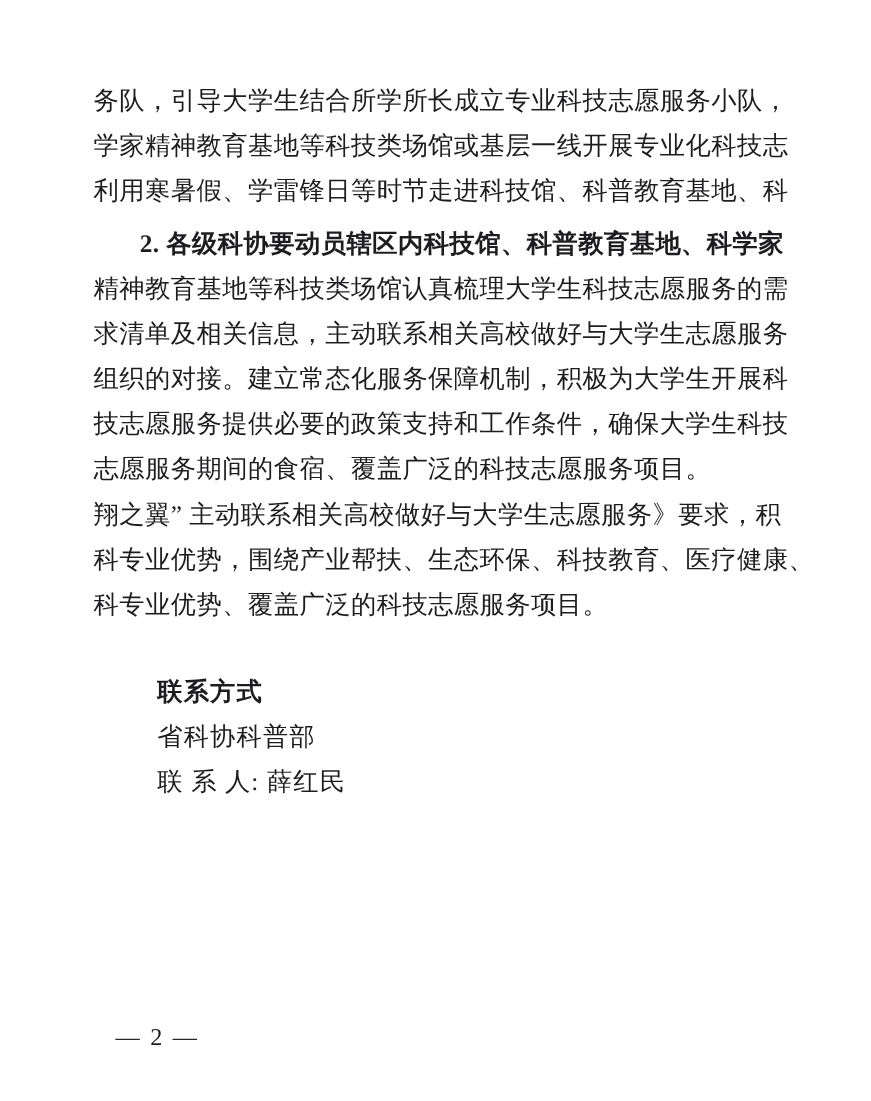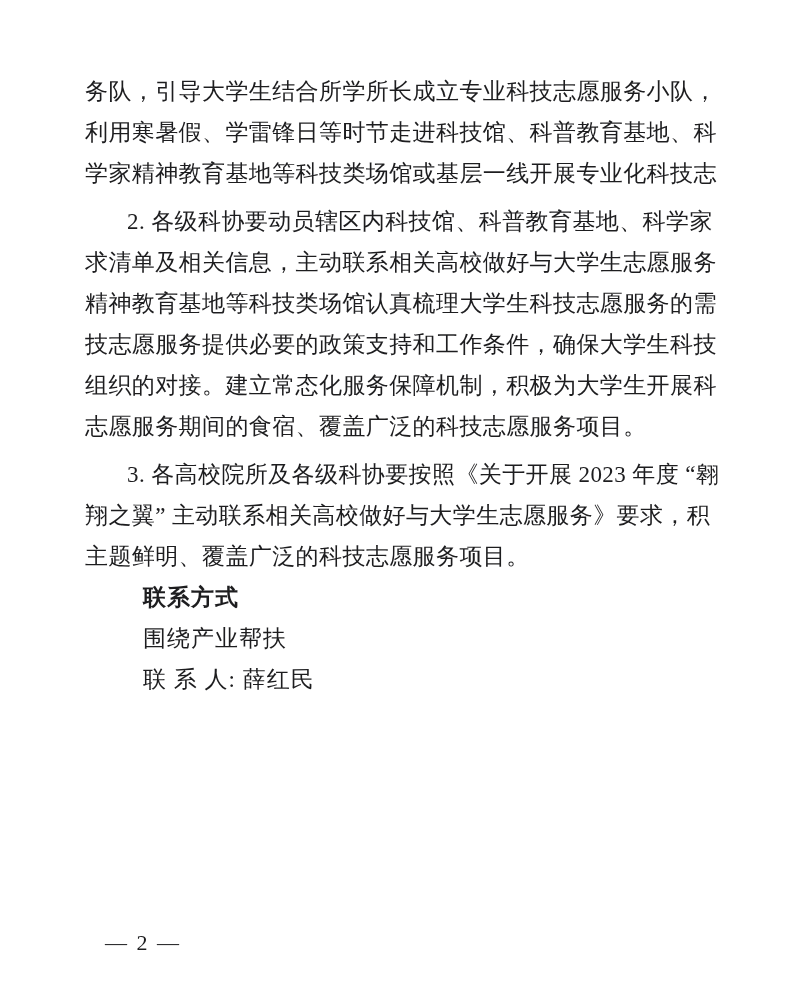--- a/index.html
+++ b/index.html
@@ -31,22 +31,24 @@
     line-height: 41px;
     font-size: 23px;
     letter-spacing: 0.4px;
     white-space: nowrap;
   }
   .para-start {
     margin-top: 7px;
   }
   .indent {
     padding-left: 42px;
+    font-weight: bold;
   }
   .contact {
+    margin-top: 38px;
     padding-left: 58px;
   }
   .contact .line {
     letter-spacing: 1px;
   }
   .contact-heading {
     font-weight: bold;
   }
   .footer {
     position: absolute;
@@ -58,34 +60,34 @@
     letter-spacing: 2px;
   }
 </style>
 </head>
 <body>
 
 <div class="page">
 
   <div class="textblock">
     <div class="line">务队，引导大学生结合所学所长成立专业科技志愿服务小队，</div>
+    <div class="line">学家精神教育基地等科技类场馆或基层一线开展专业化科技志</div>
     <div class="line">利用寒暑假、学雷锋日等时节走进科技馆、科普教育基地、科</div>
-    <div class="line">学家精神教育基地等科技类场馆或基层一线开展专业化科技志</div>
     <div class="line indent para-start">2. 各级科协要动员辖区内科技馆、科普教育基地、科学家</div>
+    <div class="line">精神教育基地等科技类场馆认真梳理大学生科技志愿服务的需</div>
     <div class="line">求清单及相关信息，主动联系相关高校做好与大学生志愿服务</div>
-    <div class="line">精神教育基地等科技类场馆认真梳理大学生科技志愿服务的需</div>
+    <div class="line">组织的对接。建立常态化服务保障机制，积极为大学生开展科</div>
     <div class="line">技志愿服务提供必要的政策支持和工作条件，确保大学生科技</div>
-    <div class="line">组织的对接。建立常态化服务保障机制，积极为大学生开展科</div>
     <div class="line">志愿服务期间的食宿、覆盖广泛的科技志愿服务项目。</div>
-    <div class="line indent para-start">3. 各高校院所及各级科协要按照《关于开展 2023 年度 “翱</div>
     <div class="line">翔之翼” 主动联系相关高校做好与大学生志愿服务》要求，积</div>
-    <div class="line">主题鲜明、覆盖广泛的科技志愿服务项目。</div>
+    <div class="line">科专业优势，围绕产业帮扶、生态环保、科技教育、医疗健康、</div>
+    <div class="line">科专业优势、覆盖广泛的科技志愿服务项目。</div>
 
     <div class="contact">
       <div class="line contact-heading">联系方式</div>
-      <div class="line">围绕产业帮扶</div>
+      <div class="line">省科协科普部</div>
       <div class="line">联 系 人: 薛红民</div>
     </div>
   </div>
 
   <div class="footer">— 2 —</div>
 
 </div>
 
 </body></html>

